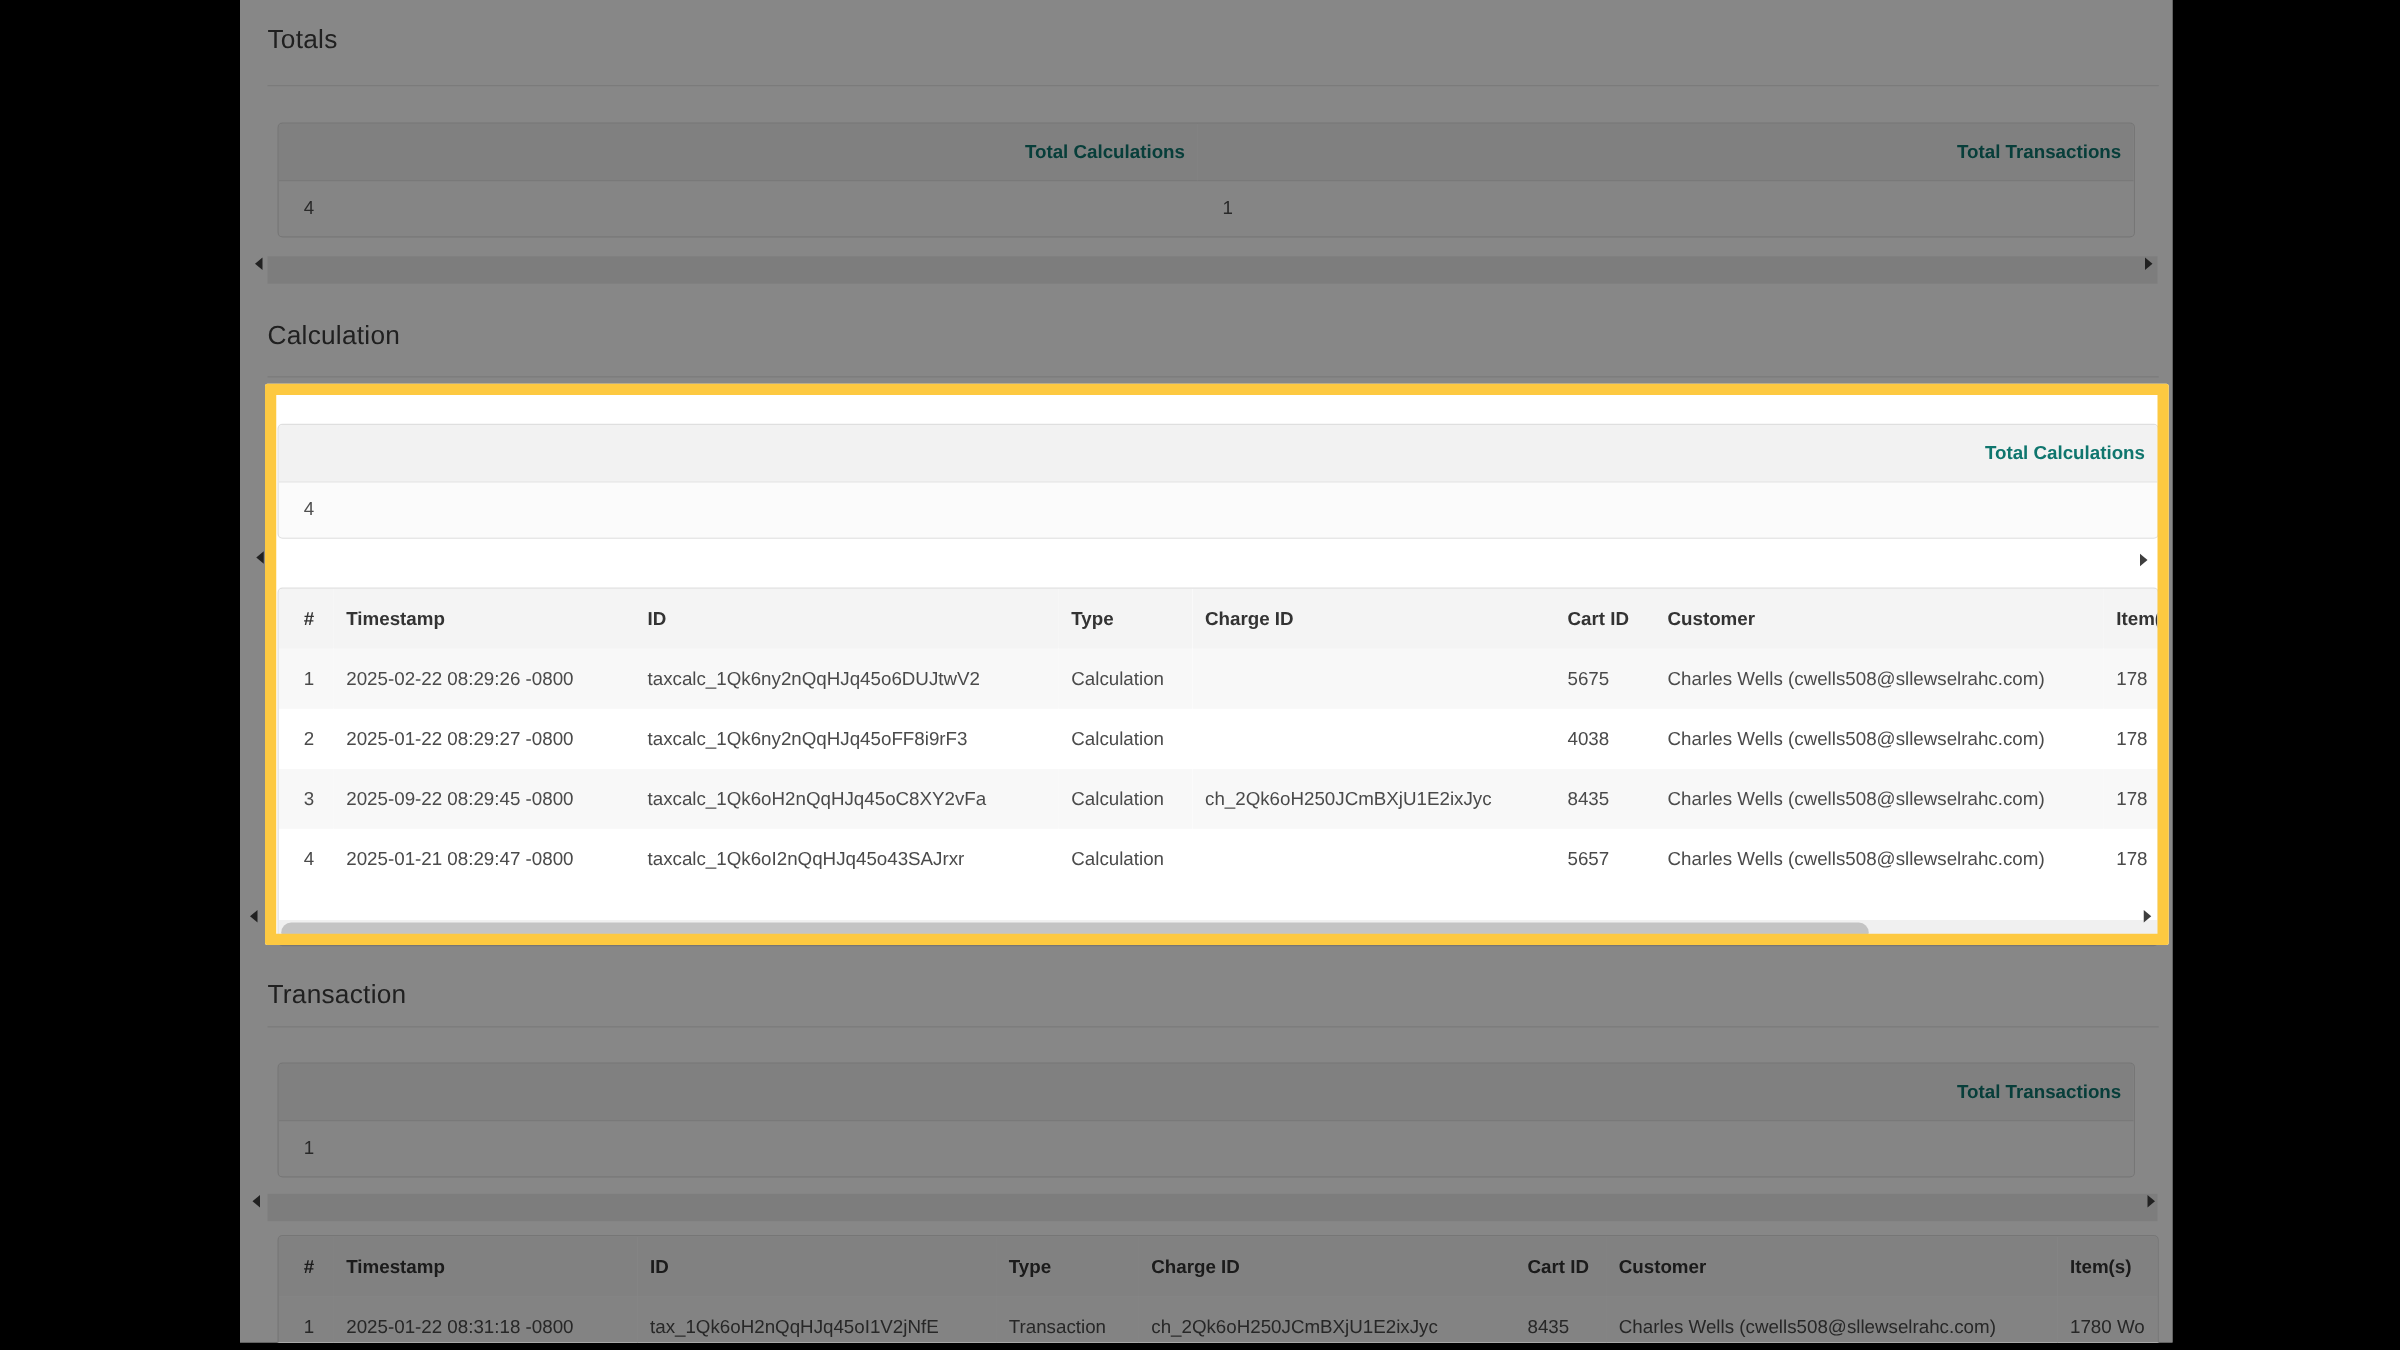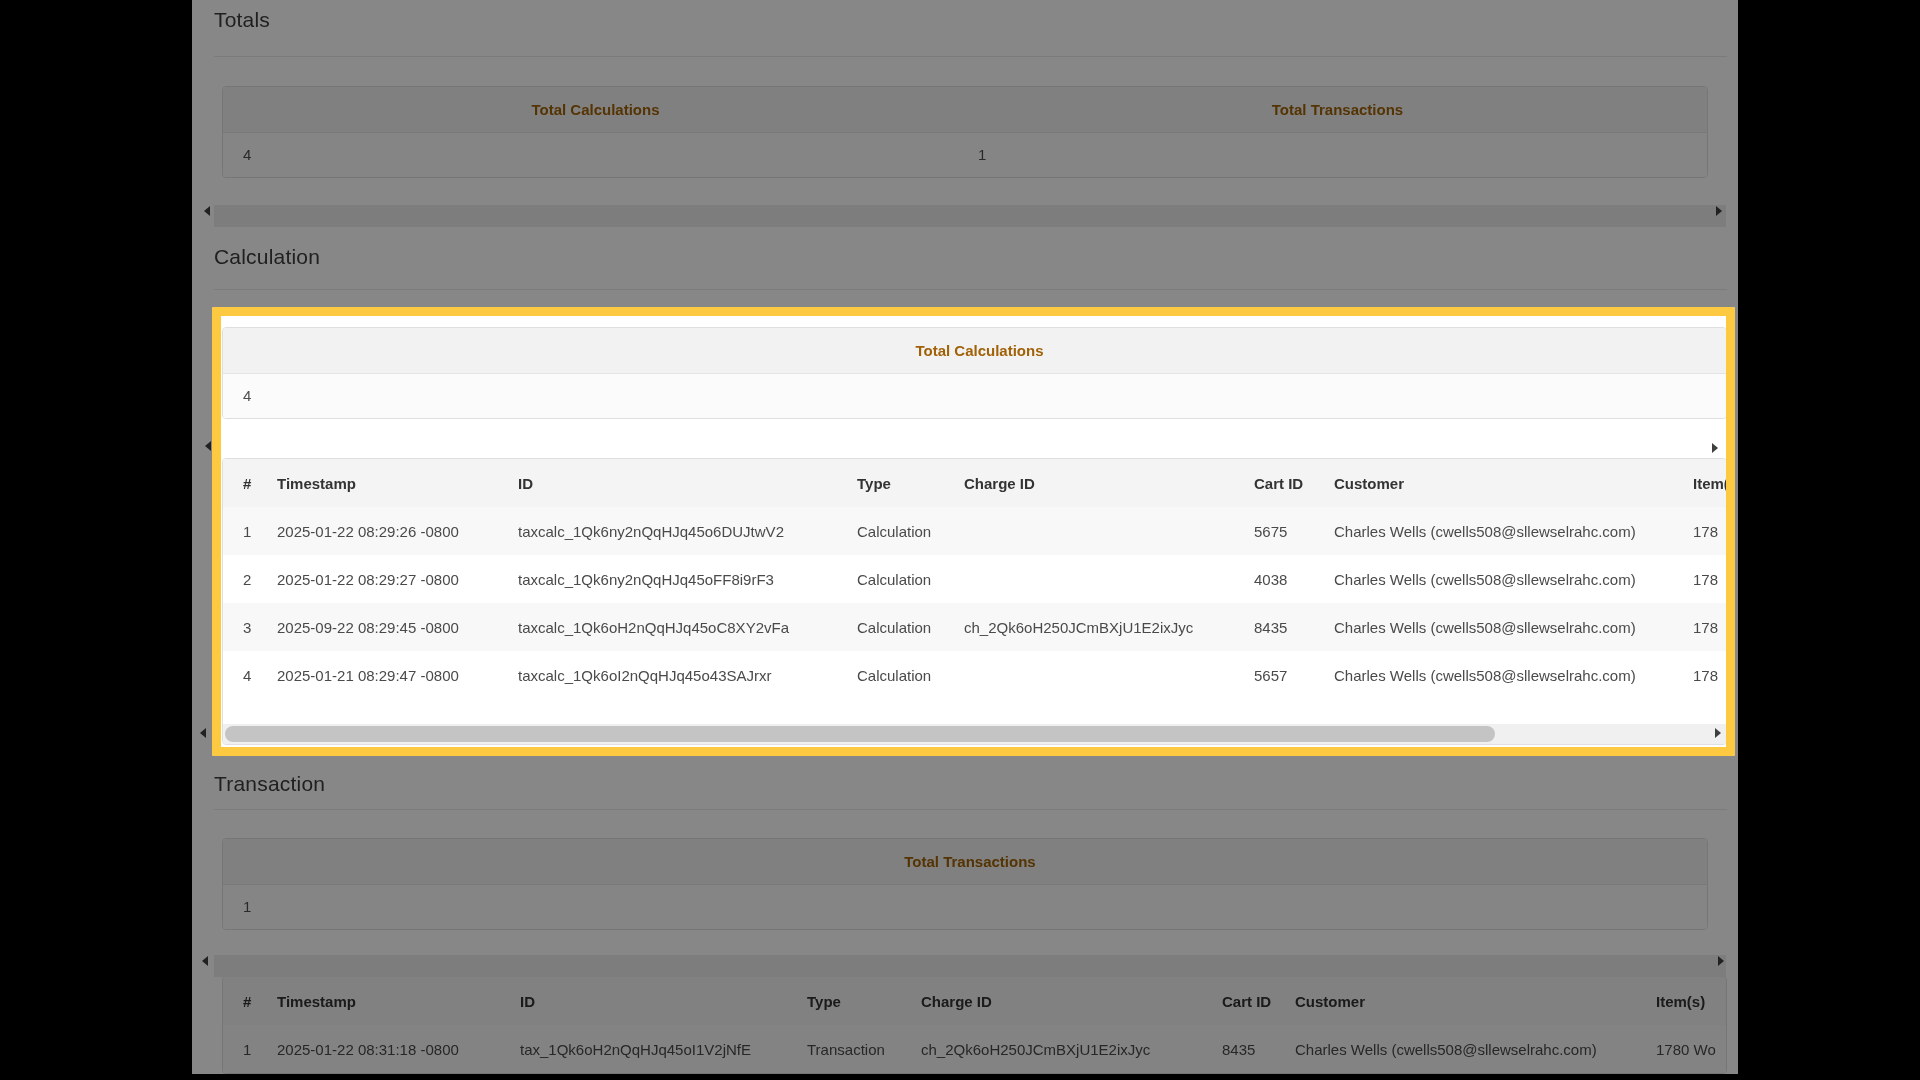--- a/index.html
+++ b/index.html
@@ -6,41 +6,41 @@
   html, body { width: 1920px; height: 1080px; background: #000; overflow: hidden;
     font-family: "Liberation Sans", sans-serif; }
 
   .stage { position: absolute; left: 192px; top: 0; width: 1546px; height: 1074px;
     background: #fff; overflow: hidden; }
 
   .page { position: relative; padding: 0 11px 0 22px; }
 
   h2.section-heading { font-size: 21px; line-height: 26px; font-weight: 400;
     color: #3d3d3d; letter-spacing: .2px; }
-  h2.h-totals { margin-top: 7px; }
+  h2.h-totals { margin-top: 19px; }
   h2.h-calc  { margin-top: 66px; }
   h2.h-trans { margin-top: 26px; }
 
   hr.rule { border: 0; border-top: 1px solid #e8e8e8; height: 0; }
   hr.r1 { margin-top: 23px; }
   hr.r2 { margin-top: 19px; }
   hr.r3 { margin-top: 12px; }
 
   .card { margin-left: 8px; background: #fff; border: 1px solid #dfdfdf;
     border-radius: 4px; overflow: hidden; }
   .card--totals { width: 1486px; margin-top: 29px; }
   .card--mini   { width: 1505px; margin-top: 37px; }
   .card--calc   { width: 1505px; margin-top: 39px; }
   .card--transsum { width: 1486px; margin-top: 28px; }
   .card--trans  { width: 1505px; margin-top: 46px; }
 
   
   .kv-table { width: 100%; border-collapse: collapse; table-layout: fixed; }
   .kv-table th { height: 45px; background: #f2f2f2; border-bottom: 1px solid #e4e4e4;
-    font-size: 15px; font-weight: bold; color: #a16207; text-align: center;
+    font-size: 15px; font-weight: bold; color: #0f766e; text-align: right;
     padding: 0 10px 0 20px; }
   .kv-table td { height: 45px; background: #fbfbfb; font-size: 15px; color: #4f4f4f;
     text-align: left; padding: 0 10px 0 20px; }
   .kv-col-a { width: 735px; }
 
   
   .tscroll { width: 100%; overflow: hidden; }
   .data-table { border-collapse: collapse; table-layout: fixed; }
   .data-table.t-calc  { width: 1680px; }
   .data-table.t-trans { width: 1643px; }
@@ -156,21 +156,21 @@
               <th>Type</th>
               <th>Charge ID</th>
               <th>Cart ID</th>
               <th>Customer</th>
               <th>Item(s)</th>
             </tr>
           </thead>
           <tbody>
             <tr>
               <td>1</td>
-              <td>2025-01-22 08:29:26 -0800</td>
+              <td>2025-02-22 08:29:26 -0800</td>
               <td>taxcalc_1Qk6ny2nQqHJq45o6DUJtwV2</td>
               <td>Calculation</td>
               <td></td>
               <td>5675</td>
               <td>Charles Wells (cwells508@sllewselrahc.com)</td>
               <td>178</td>
             </tr>
             <tr>
               <td>2</td>
               <td>2025-01-22 08:29:27 -0800</td>

